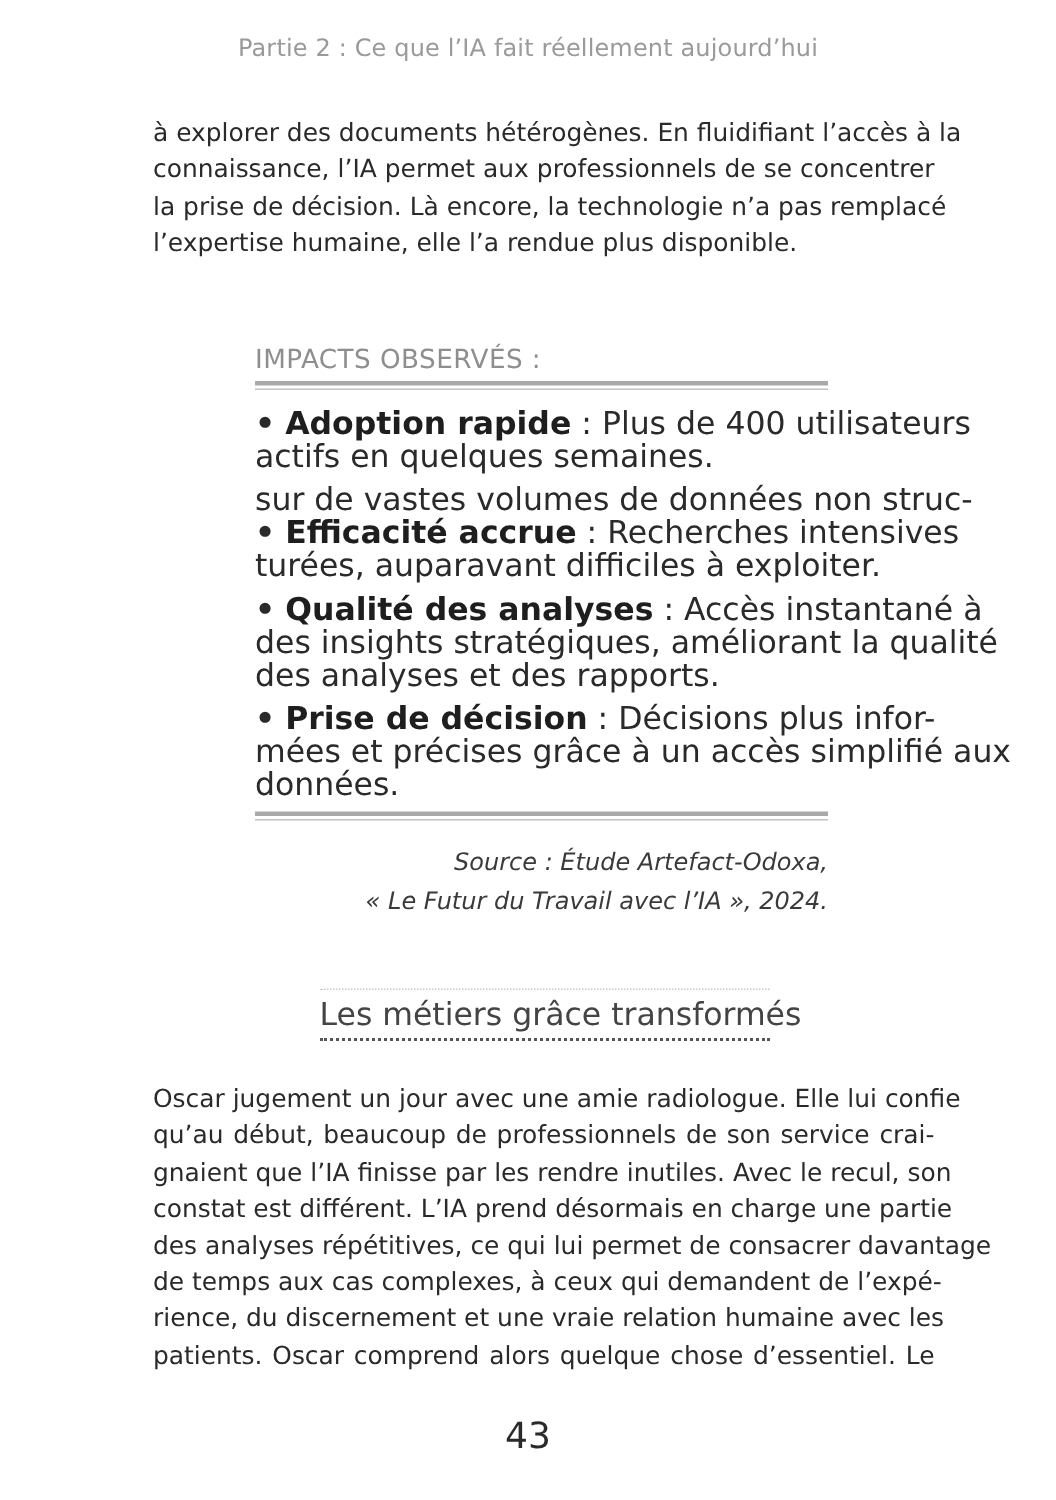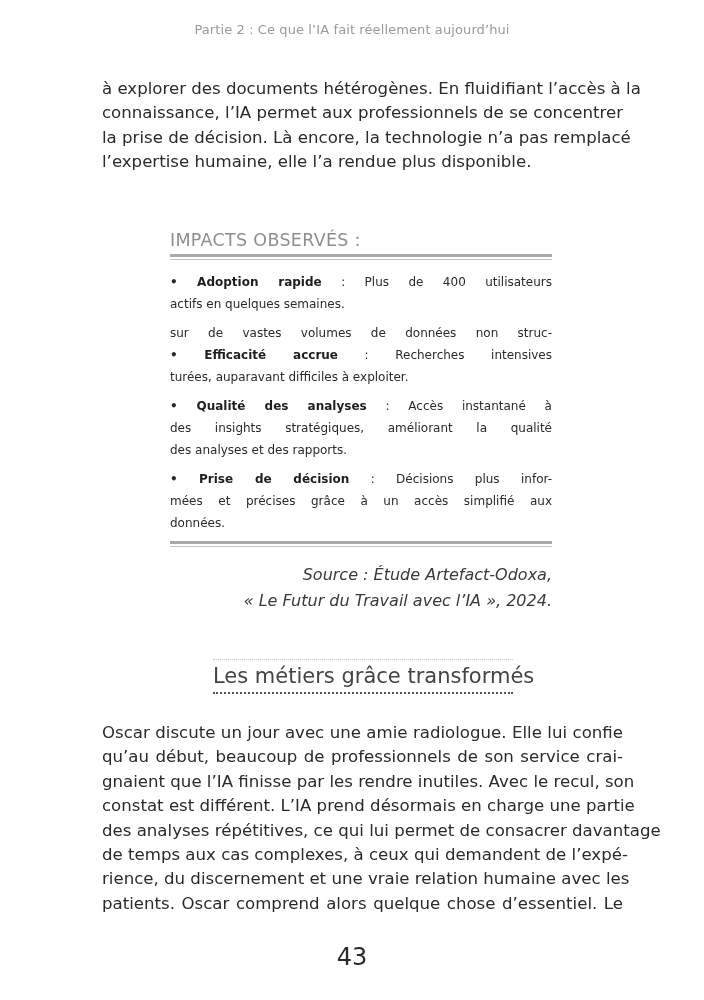--- a/index.html
+++ b/index.html
@@ -14,21 +14,21 @@
       overflow: hidden;
       font-family: "DejaVu Sans", "Liberation Sans", sans-serif;
       color: #2b2b2b;
     }
     .running-header {
       position: absolute;
       top: 22px;
       left: 0;
       width: 704px;
       text-align: center;
-      font-size: 13px;
+      font-size: 16px;
       color: #9a9a9a;
       letter-spacing: 0.1px;
     }
     .para {
       position: absolute;
       left: 102px;
       width: 521px;
       font-size: 16.6px;
       line-height: 24.4px;
       text-align: justify;
@@ -82,21 +82,21 @@
       height: 1px;
       background: #c2c2c2;
     }
     .impact-list {
       list-style: none;
       margin: 0;
       padding: 0;
       margin-top: 10px;
     }
     .impact-item {
-      font-size: 12px;
+      font-size: 21px;
       line-height: 22px;
       margin-bottom: 7px;
       color: #2a2a2a;
     }
     .impact-item .line {
       display: block;
       white-space: nowrap;
       text-align: justify;
       text-align-last: justify;
     }
@@ -211,21 +211,21 @@
   </div>
 </div>
 
 <div class="section-heading-wrap">
   <div class="dots-top"></div>
   <h2 class="section-heading">Les métiers grâce transformés</h2>
   <div class="dots-bottom"></div>
 </div>
 
 <p class="para" id="para-2">
-  <span class="line">Oscar discute un jour avec une amie radiologue. Elle lui confie</span>
+  <span class="line">Oscar jugement un jour avec une amie radiologue. Elle lui confie</span>
   <span class="line">qu’au début, beaucoup de professionnels de son service crai-</span>
   <span class="line">gnaient que l’IA finisse par les rendre inutiles. Avec le recul, son</span>
   <span class="line">constat est différent. L’IA prend désormais en charge une partie</span>
   <span class="line">des analyses répétitives, ce qui lui permet de consacrer davantage</span>
   <span class="line">de temps aux cas complexes, à ceux qui demandent de l’expé-</span>
   <span class="line">rience, du discernement et une vraie relation humaine avec les</span>
   <span class="line">patients. Oscar comprend alors quelque chose d’essentiel. Le</span>
 </p>
 
 <div class="page-number">43</div>

